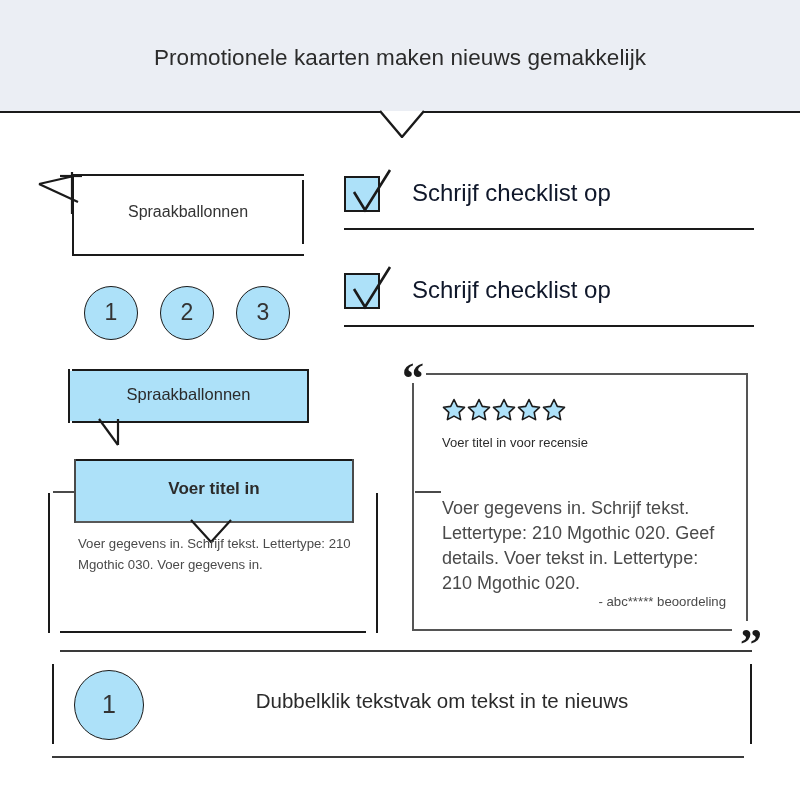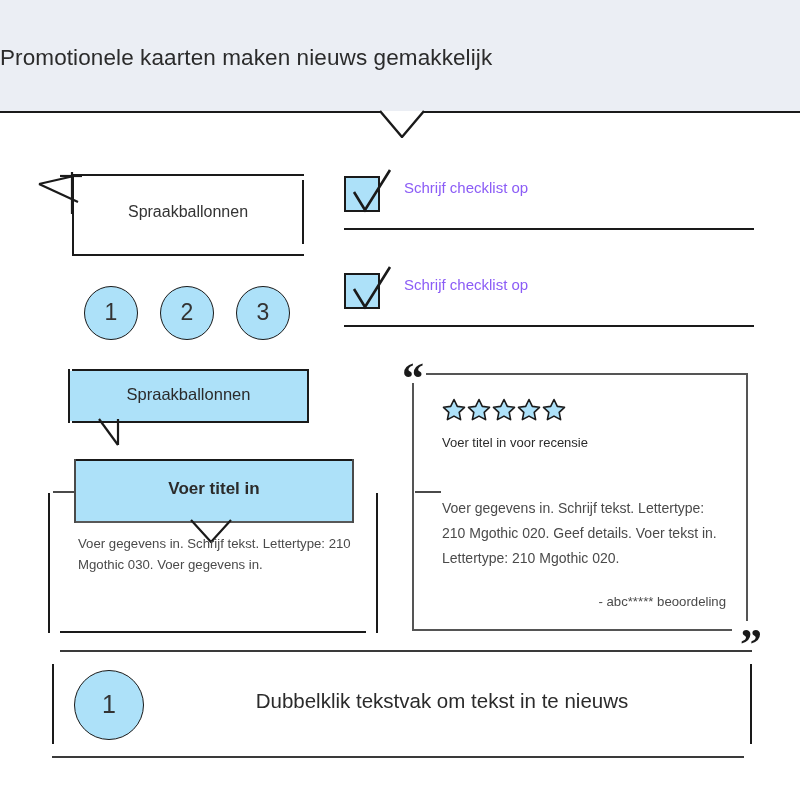--- a/index.html
+++ b/index.html
@@ -13,21 +13,21 @@
   }
   .stage{position:absolute;left:0;top:0;width:800px;height:800px;}
 
   
   .header{
     position:absolute;left:0;top:0;width:800px;height:111px;
     background:#ebeef4;
   }
   .header-title{
     position:absolute;left:0;top:45px;width:800px;
-    text-align:left;
+    text-align:center;
     font-size:22.5px;
     color:#2b2b2b;
     letter-spacing:.1px;
   }
   .header-rule{
     position:absolute;left:0;top:111px;width:800px;height:0;
     border-top:2.4px solid #1a1a1a;
   }
   .header-notch{
     position:absolute;left:379px;top:110px;width:46px;height:28px;
@@ -65,22 +65,22 @@
   
   .check-row{position:absolute;width:410px;height:78px;}
   .cr1{left:344px;top:170px;}
   .cr2{left:344px;top:267px;}
   .cbox{
     position:absolute;left:0;top:6px;width:36px;height:36px;
     background:#ade1f9;border:2.4px solid #1a1a1a;box-sizing:border-box;
   }
   .cmark{position:absolute;left:-2px;top:-10px;width:56px;height:52px;}
   .check-label{
-    position:absolute;left:60px;top:9px;
-    font-size:15px;color:#8b5cf6;white-space:nowrap;
+    position:absolute;left:68px;top:9px;
+    font-size:24px;color:#0f172a;white-space:nowrap;
   }
   .check-rule{
     position:absolute;left:0;bottom:18px;width:410px;height:0;
     border-top:2px solid #1a1a1a;
   }
 
   
   .bb{
     position:absolute;left:70px;top:371px;width:237px;height:50px;
     background:#ade1f9;
@@ -137,21 +137,21 @@
     font-family:"Liberation Serif", serif;
     font-size:44px;line-height:44px;color:#1a1a1a;font-weight:bold;
   }
   .stars{position:absolute;left:30px;top:25px;width:130px;height:26px;}
   .rc-title{
     position:absolute;left:30px;top:62px;
     font-size:13px;color:#2b2b2b;
   }
   .rc-text{
     position:absolute;left:30px;top:123px;width:280px;
-    font-size:14px;line-height:25px;color:#4a4a4a;
+    font-size:18px;line-height:25px;color:#4a4a4a;
   }
   .rc-attr{
     position:absolute;right:22px;bottom:22px;
     font-size:13.2px;color:#4a4a4a;white-space:nowrap;
   }
 
   
   .banner{position:absolute;left:52px;top:650px;width:700px;height:108px;}
   .bn-top{position:absolute;left:8px;top:0;width:692px;height:2.4px;background:#3a3a3a;}
   .bn-bot{position:absolute;left:0;bottom:0;width:692px;height:2.4px;background:#3a3a3a;}

